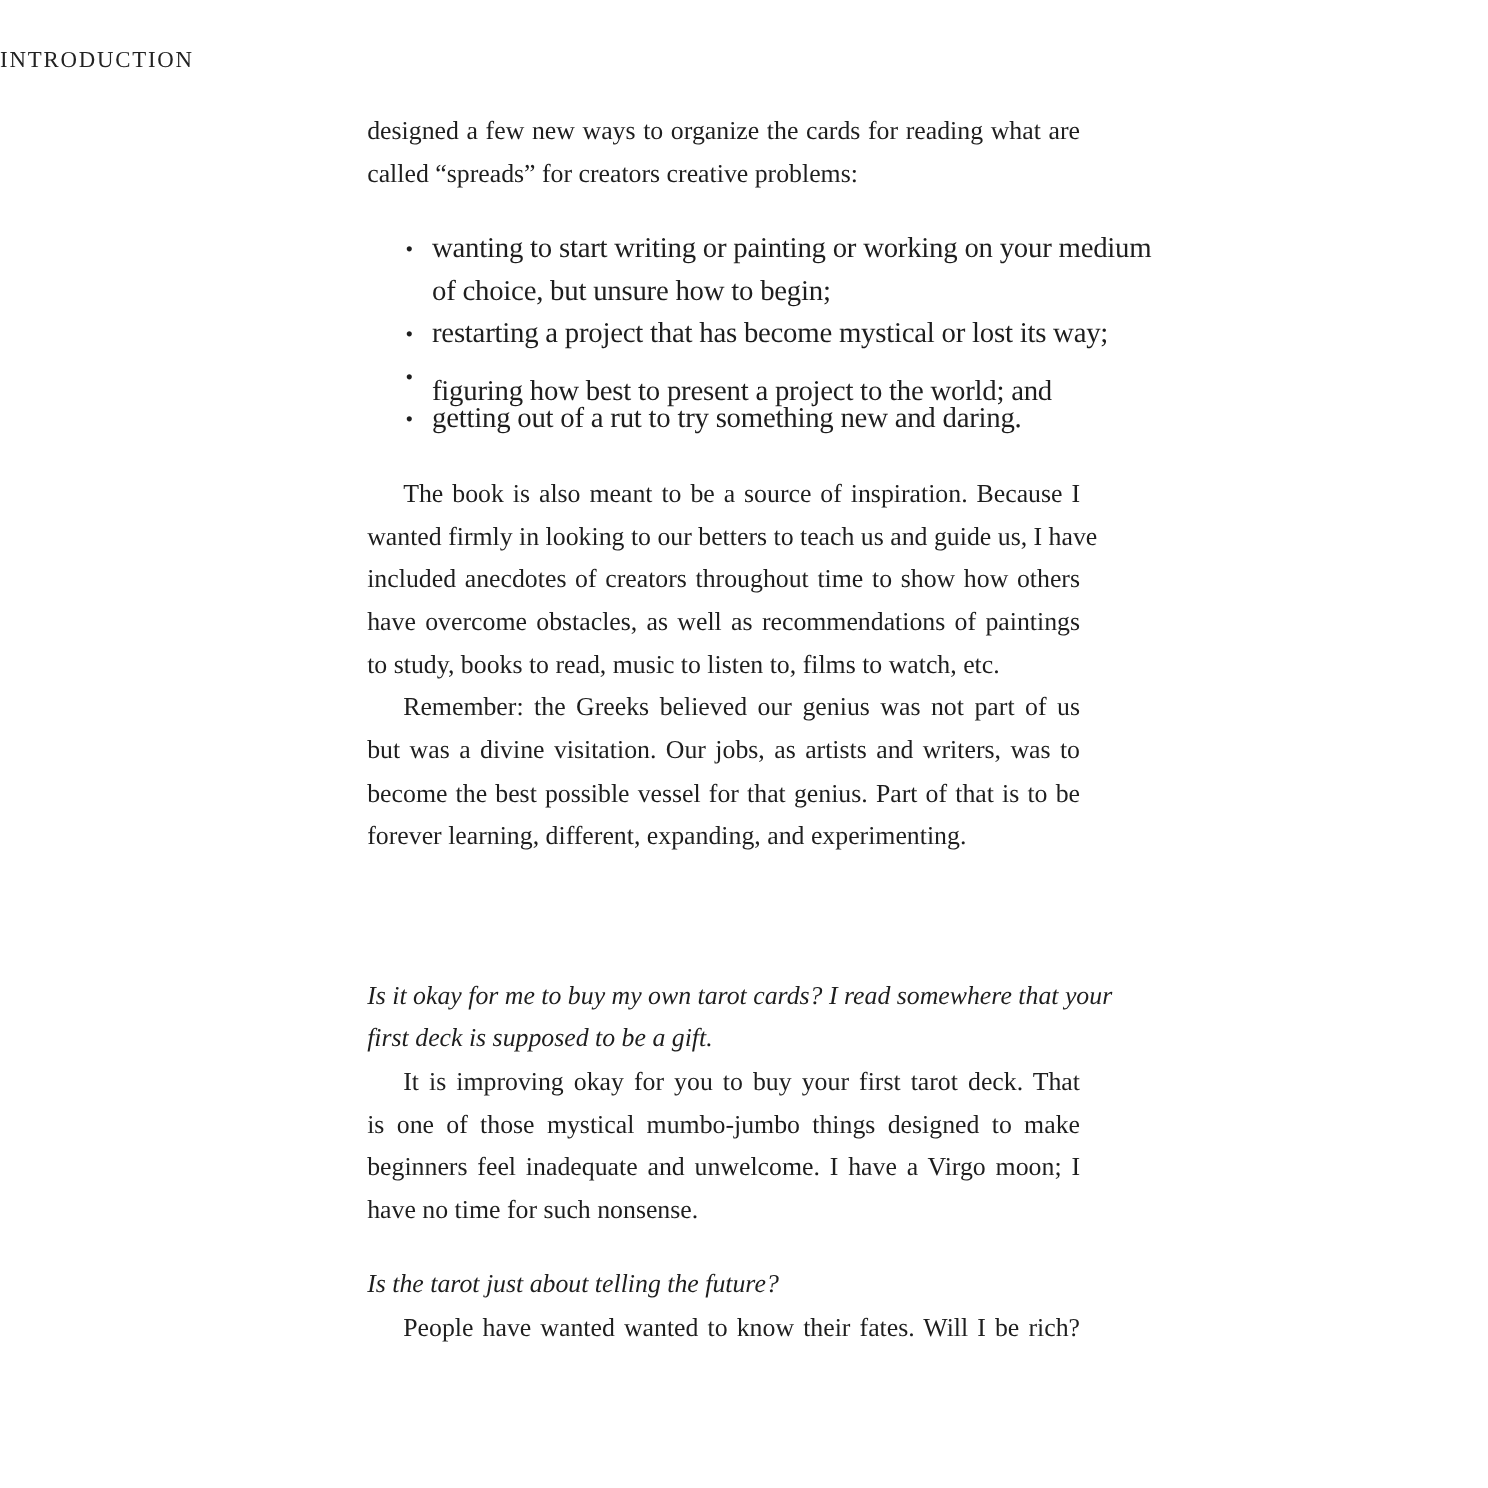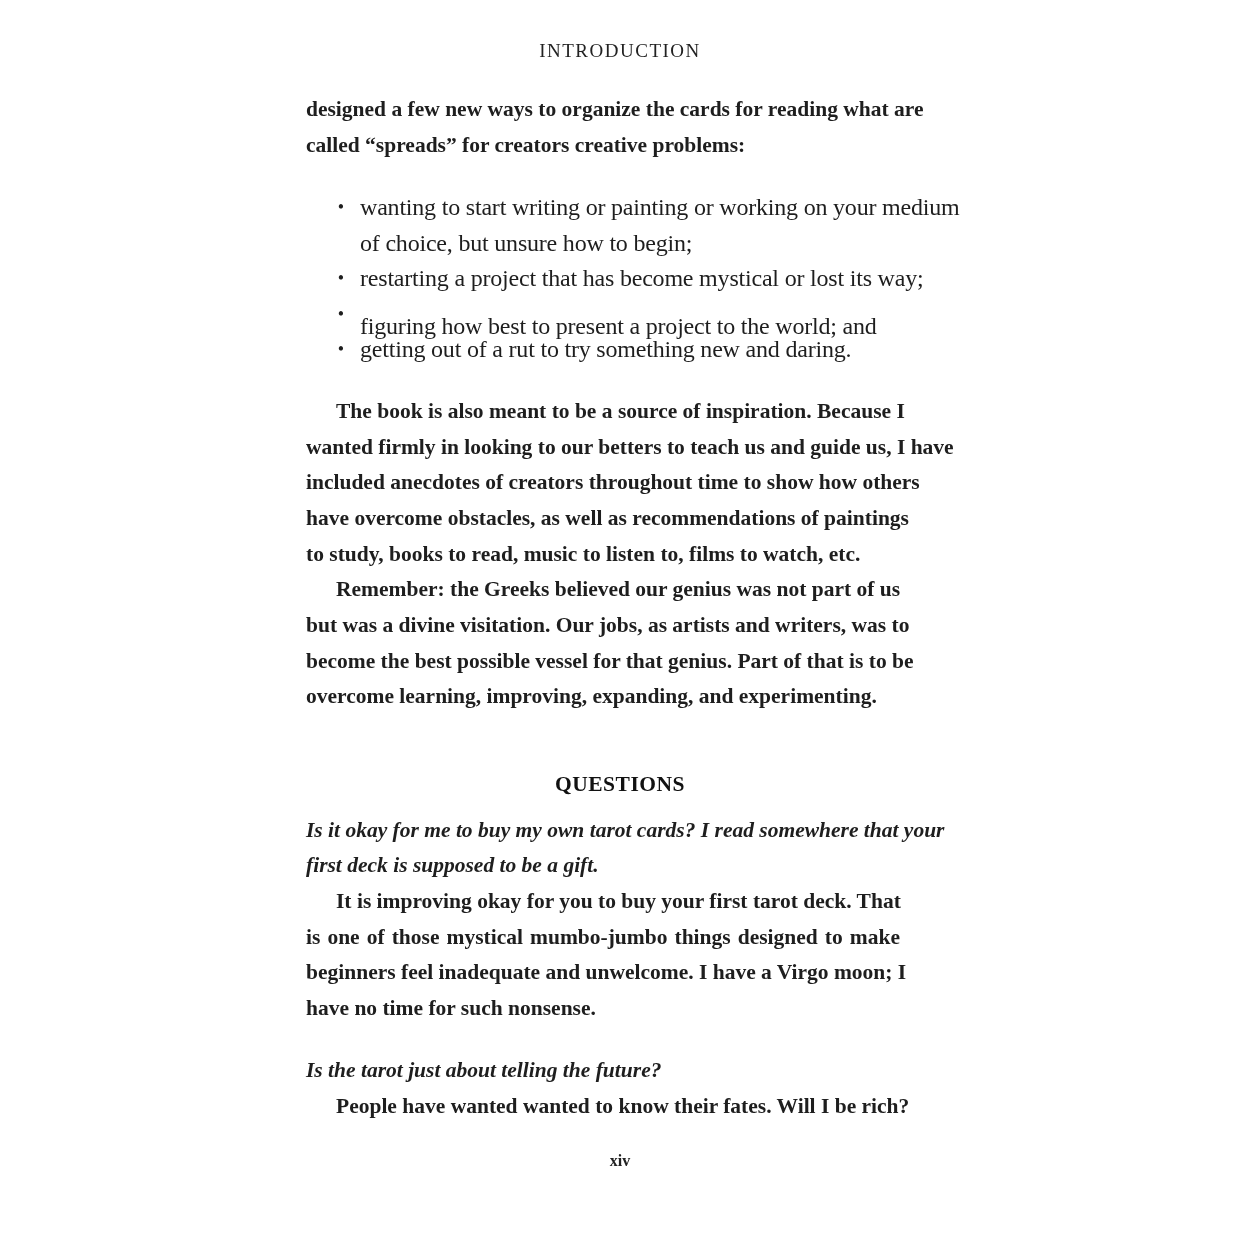--- a/index.html
+++ b/index.html
@@ -3,27 +3,27 @@
   <meta charset="utf-8">
   <style>
     html, body { margin: 0; padding: 0; background: #ffffff; }
     body {
       width: 1240px; height: 1240px; position: relative; overflow: hidden;
       font-family: "Liberation Serif", "DejaVu Serif", serif;
       color: #1e1e1e;
     }
     .page { position: absolute; left: 0; top: 0; width: 1240px; height: 1240px; }
     .running-head {
-      position: absolute; top: 40px; left: 0; width: 1240px; text-align: center;
+      position: absolute; top: 40px; left: 0; width: 1240px; 
       font-size: 19px; letter-spacing: 1.5px; color: #222;
     }
     .line {
       position: absolute; left: 306px; width: 594px; height: 36px;
       font-size: 21.5px; line-height: 36px; white-space: nowrap;
-      text-align: justify; text-align-last: justify; font-weight: bold;
+      text-align: justify; text-align-last: justify;
     }
     .line.last { text-align-last: left; }
     .line.indent { left: 336px; width: 564px; }
     .bullet-line {
       position: absolute; left: 360px; width: 520px; height: 36px;
       font-size: 24px; line-height: 36px; white-space: nowrap; letter-spacing: -0.2px;
     }
     .bullet-dot {
       position: absolute; left: 336px; width: 10px; height: 36px;
       font-size: 18px; line-height: 36px; text-align: center;
@@ -75,37 +75,35 @@
     <div class="line" style="top:429px">wanted firmly in looking to our betters to teach us and guide us, I have</div>
     <div class="line" style="top:464px">included anecdotes of creators throughout time to show how others</div>
     <div class="line" style="top:500px">have overcome obstacles, as well as recommendations of paintings</div>
     <div class="line last" style="top:536px">to study, books to read, music to listen to, films to watch, etc.</div>
   </div>
 
   <div>
     <div class="line indent" style="top:571px">Remember: the Greeks believed our genius was not part of us</div>
     <div class="line" style="top:607px">but was a divine visitation. Our jobs, as artists and writers, was to</div>
     <div class="line" style="top:643px">become the best possible vessel for that genius. Part of that is to be</div>
-    <div class="line last" style="top:678px">overcome learning, improving, expanding, and experimenting.</div>
+    <div class="line last" style="top:678px">forever learning, different, expanding, and experimenting.</div>
   </div>
 
-  <div class="section-heading">QUESTIONS</div>
 
   <div>
     <div class="line italic" style="top:812px">Is it okay for me to buy my own tarot cards? I read somewhere that your</div>
     <div class="line italic last" style="top:847px">first deck is supposed to be a gift.</div>
   </div>
   <div>
     <div class="line indent" style="top:883px">It is improving okay for you to buy your first tarot deck. That</div>
     <div class="line" style="top:919px">is one of those mystical mumbo-jumbo things designed to make</div>
     <div class="line" style="top:954px">beginners feel inadequate and unwelcome. I have a Virgo moon; I</div>
     <div class="line last" style="top:990px">have no time for such nonsense.</div>
   </div>
 
   <div>
     <div class="line italic last" style="top:1052px">Is the tarot just about telling the future?</div>
   </div>
   <div>
     <div class="line indent" style="top:1088px">People have wanted wanted to know their fates. Will I be rich?</div>
   </div>
 
-  <div class="folio">xiv</div>
 </div>
 
 </body></html>

